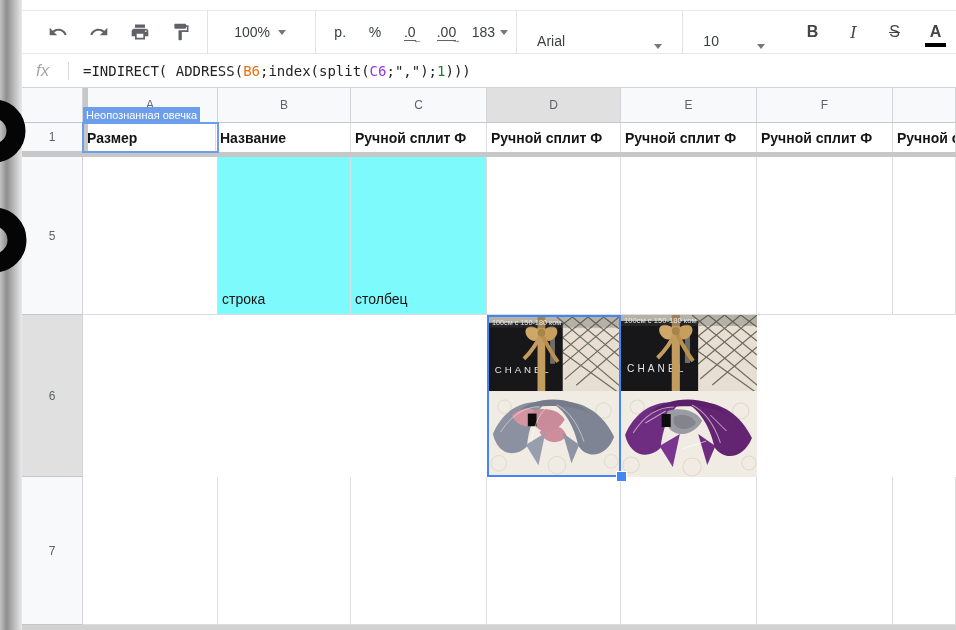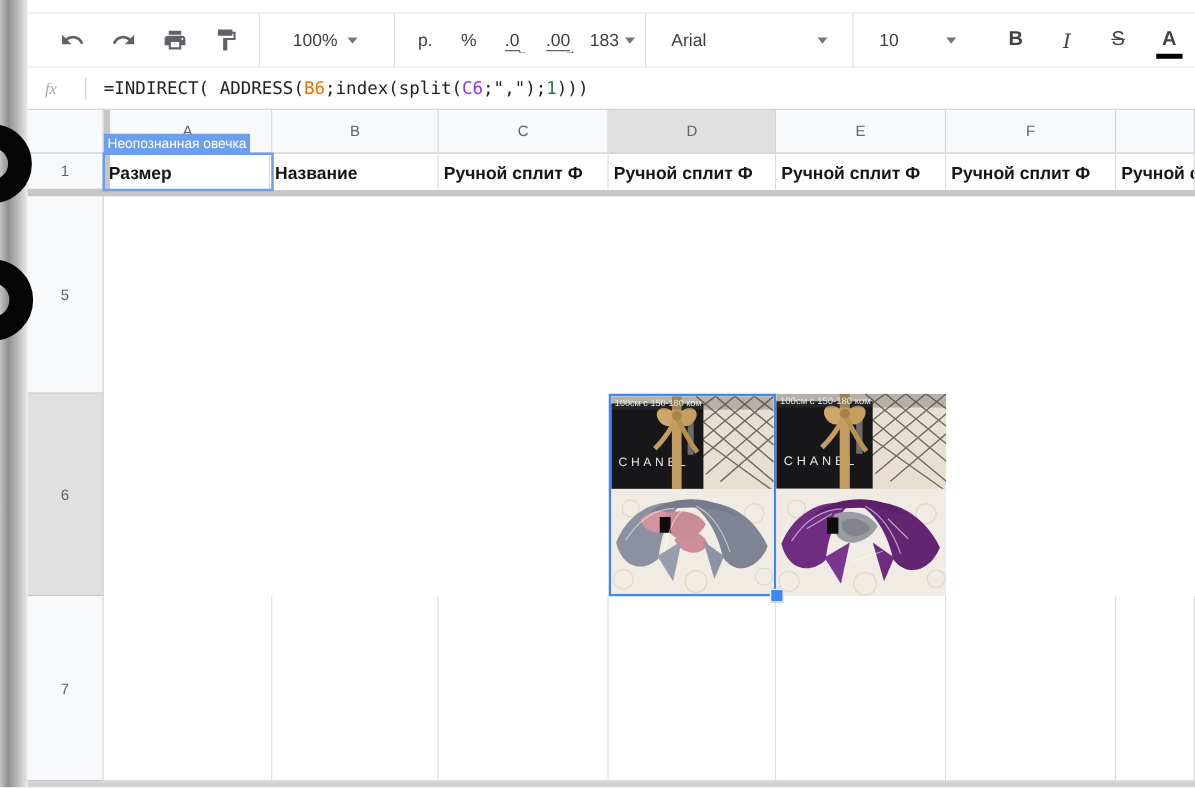--- a/index.html
+++ b/index.html
@@ -23,35 +23,35 @@
   .tb-btn{display:flex;align-items:center;justify-content:center;height:34px;cursor:pointer;}
   .tb-icon{width:24px;margin-left:18px;}
   .tb-icon svg{width:20px;height:20px;display:block;margin:auto;fill:#5f6368;}
   .tb-sep{width:1px;height:43px;background:#e2e2e2;margin:0 0;}
   .tb-text{font-size:14px;color:#3c4043;}
   .caret{width:0;height:0;border-left:4px solid transparent;border-right:4px solid transparent;border-top:5px solid #777;margin-left:8px;}
   .zoom-ctl{margin:0 14px 0 12px;width:72px;padding:0 6px;}
   .fmt{width:34px;position:relative;margin:0 1px;font-size:14px;}
   .fmt .digits{border-bottom:1px solid #5f6368;}
   .fmt .mini-arrow{position:absolute;bottom:4px;right:4px;font-size:9px;color:#5f6368;line-height:1;}
-  .select-ctl{justify-content:space-between;padding:0 10px;}
+  .select-ctl{justify-content:space-between;padding:0 10px;align-items:flex-end;}
   .font-sel{width:130px;margin:0 10px;}
   .size-sel{width:64px;margin:0 10px;}
   .style-btn{width:28px;margin:0 7px;font-size:16px;color:#444;}
   .bold-b{font-weight:bold;}
   .italic-i{font-family:"DejaVu Serif",serif;font-style:italic;}
   .strike-s{text-decoration:line-through;}
   .color-a{font-weight:bold;position:relative;}
   .color-a .bar{position:absolute;left:3px;right:3px;bottom:2px;height:4px;background:#000;}
   
   .formula-bar{
     position:absolute;left:22px;top:54px;width:934px;height:34px;background:#fff;
     border-bottom:1px solid #d5d5d5;display:flex;align-items:center;box-sizing:border-box;
   }
-  .fx{font-family:Liberation Serif, serif;font-style:italic;color:#a8a8a8;font-size:13px;margin-left:14px;width:24px;}
+  .fx{font-family:Liberation Sans, sans-serif;font-style:italic;color:#a8a8a8;font-size:17px;margin-left:14px;width:24px;}
   .fb-sep{width:1px;height:18px;background:#d8d8d8;margin-left:8px;}
   .formula-text{font-family:"DejaVu Sans Mono",monospace;font-size:14px;margin-left:14px;white-space:pre;color:#222;}
   
   .grid{position:absolute;left:22px;top:88px;width:934px;height:542px;background:#fff;}
   .h{background:#f8f9fa;border-right:1px solid #d2d4d7;border-bottom:1px solid #c4c6c9;color:#5f6368;
      font-size:12px;display:flex;align-items:center;justify-content:center;box-sizing:border-box;}
   .hsel{background:#e0e0e0;}
   .colheaders{position:absolute;left:61px;top:0;height:35px;display:flex;}
   .rowheaders{position:absolute;left:0;top:35px;width:61px;}
   .corner{position:absolute;left:0;top:0;width:61px;height:35px;}
@@ -186,20 +186,29 @@
   <div class="row" style="top:35px;height:29px">
     <div class="c ctr bold" style="width:133px">Размер</div>
     <div class="c ctr bold" style="width:135px">Название</div>
     <div class="c ctr bold" style="width:136px">Ручной сплит Ф</div>
     <div class="c ctr bold" style="width:134px">Ручной сплит Ф</div>
     <div class="c ctr bold" style="width:136px">Ручной сплит Ф</div>
     <div class="c ctr bold" style="width:136px">Ручной сплит Ф</div>
     <div class="c ctr bold" style="width:63px">Ручной сплит Ф</div>
   </div>
 
+  <div class="row" style="top:69px;height:158px">
+    <div class="c" style="width:135px"></div>
+    <div class="c cyan bl" style="width:133px">строка</div>
+    <div class="c cyan bl" style="width:136px">столбец</div>
+    <div class="c" style="width:134px"></div>
+    <div class="c" style="width:136px"></div>
+    <div class="c" style="width:136px"></div>
+    <div class="c" style="width:63px"></div>
+  </div>
 
 
   <div class="row" style="top:389px;height:148px">
     <div class="c" style="width:135px"></div>
     <div class="c" style="width:133px"></div>
     <div class="c" style="width:136px"></div>
     <div class="c" style="width:134px"></div>
     <div class="c" style="width:136px"></div>
     <div class="c" style="width:136px"></div>
     <div class="c" style="width:63px"></div>

